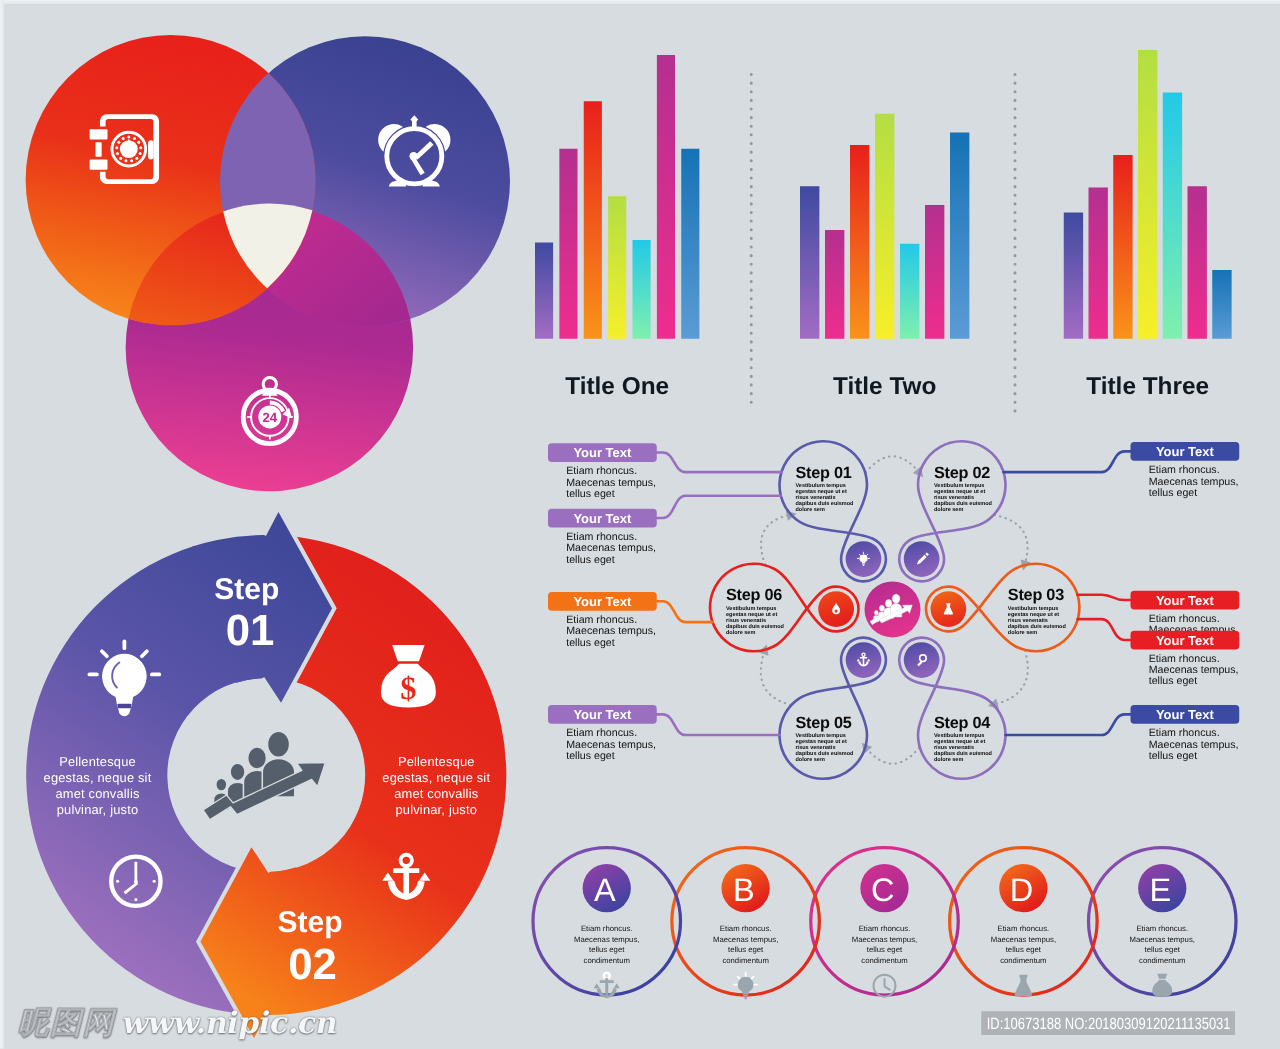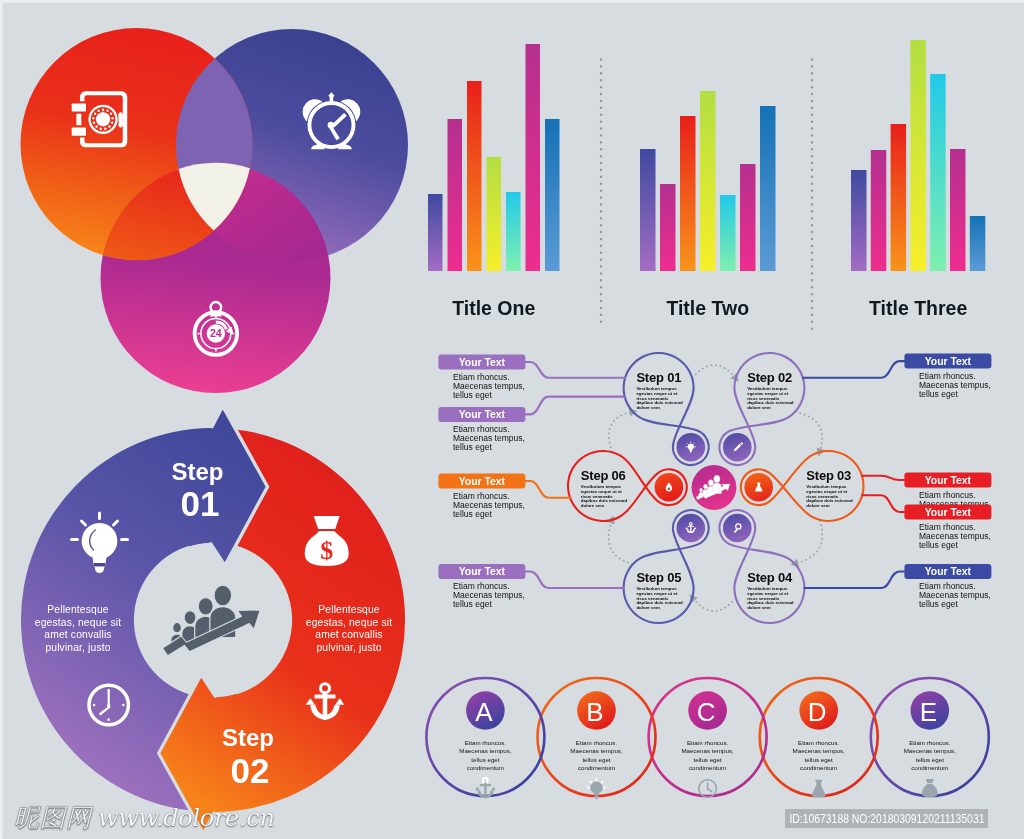--- a/index.html
+++ b/index.html
@@ -8,21 +8,21 @@
   #root{position:relative;width:1024px;height:839px;background:#d7dce0;
         box-sizing:border-box;}
   svg{display:block;}
   .abs{position:absolute;left:0;top:0;}
   
   #edgeTop{position:absolute;left:0;top:0;width:1024px;height:3px;
            background:linear-gradient(#eef1f3,#e4e9ec);}
   #edgeLeft{position:absolute;left:0;top:0;width:3px;height:839px;
             background:linear-gradient(90deg,#eef1f3,#e4e9ec);}
   #wm-cn{position:absolute;left:14px;top:805px;display:flex;align-items:baseline;gap:6px;
-         color:#f4f6f7;font-weight:normal;
+         color:#f4f6f7;font-weight:bold;
          text-shadow:0 1.2px 1.6px rgba(80,82,90,.75), 0 0 1px rgba(80,82,90,.9);}
   #wm-cn span:first-child{font-size:25px;letter-spacing:1px;line-height:1;
          font-family:"DejaVu Sans",sans-serif;font-style:italic;
          -webkit-text-stroke:0.6px rgba(120,124,130,.55);}
   #wm-cn span:last-child{font-size:24px;font-style:italic;line-height:1;
          font-family:"DejaVu Serif",serif;letter-spacing:-0.3px;}
   #wm-id{position:absolute;left:785.4px;top:808.5px;width:203px;height:19.5px;
          background:rgba(168,172,176,.85);color:#ffffff;font-size:13px;
          font-family:"Liberation Sans",sans-serif;display:flex;align-items:center;
          justify-content:center;white-space:nowrap;overflow:hidden;}
@@ -442,21 +442,21 @@
         <text x="929.8" y="744.8" text-anchor="middle" font-size="6.2" font-family="&quot;Liberation Sans&quot;,sans-serif" fill="#111"><tspan x="929.8" dy="0">Etiam rhoncus.</tspan><tspan x="929.8" dy="8.55">Maecenas tempus,</tspan><tspan x="929.8" dy="8.55">tellus eget</tspan><tspan x="929.8" dy="8.55">condimentum</tspan></text>
         <g transform="translate(929.8,788.5) scale(0.20)" fill="#9aa5ad">
           <path d="M-20 -48 h40 l-7 20 h-26 Z"></path>
           <path d="M-12 -24 q-4 6 -14 14 Q-40 2 -40 22 q0 22 40 22 q40 0 40 -22 Q40 2 26 -10 q-10 -8 -14 -14 Z"></path>
         </g>
       </g>
   </svg>
 
   <div id="wm-cn">
     <span>昵图网</span>
-    <span>www.dolore.cn</span>
+    <span>www.nipic.cn</span>
   </div>
   <div id="wm-id">
       <span>ID:10673188 NO:20180309120211135031</span>
     </div>
 
   <div id="edgeTop"></div>
   <div id="edgeLeft"></div>
 
   <svg class="abs" id="bars" style="left:415px;top:20px" width="600" height="320" viewBox="0 0 600 320">
     <defs id="bar-grads">

